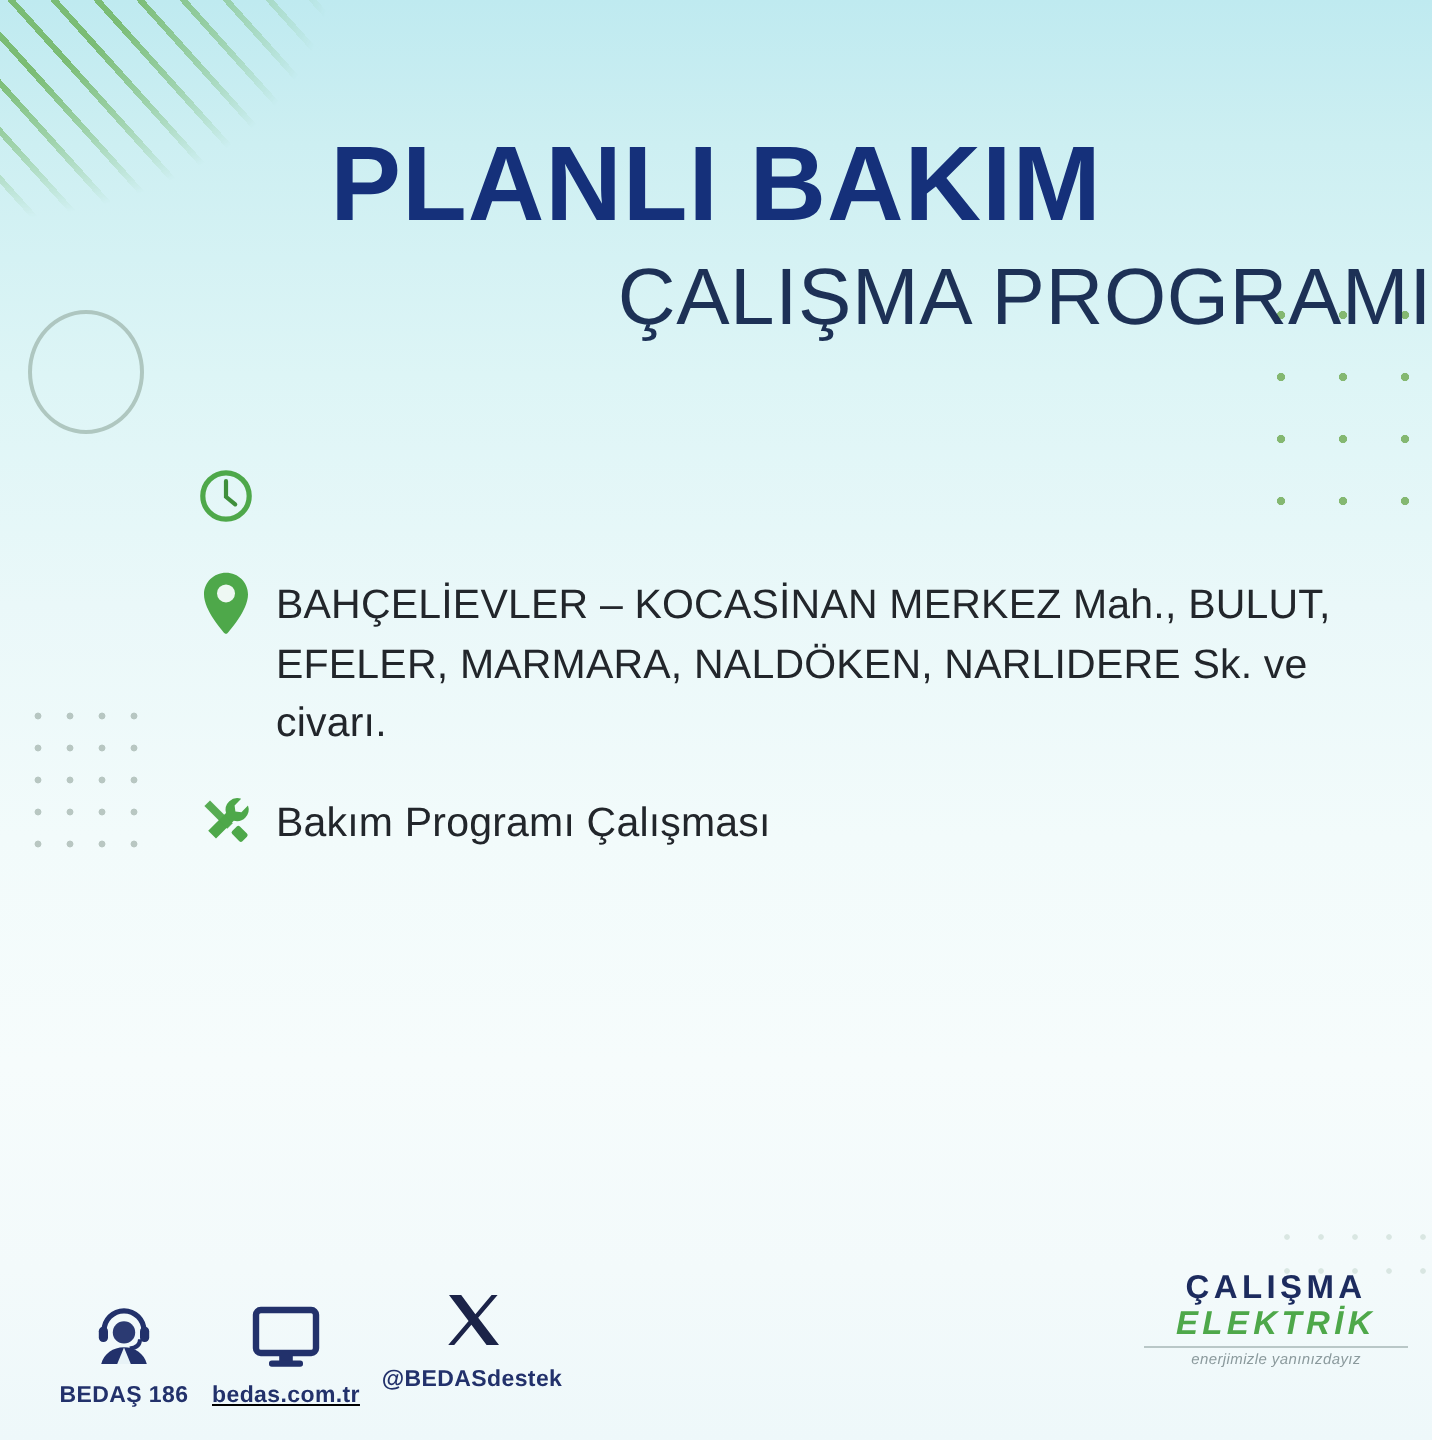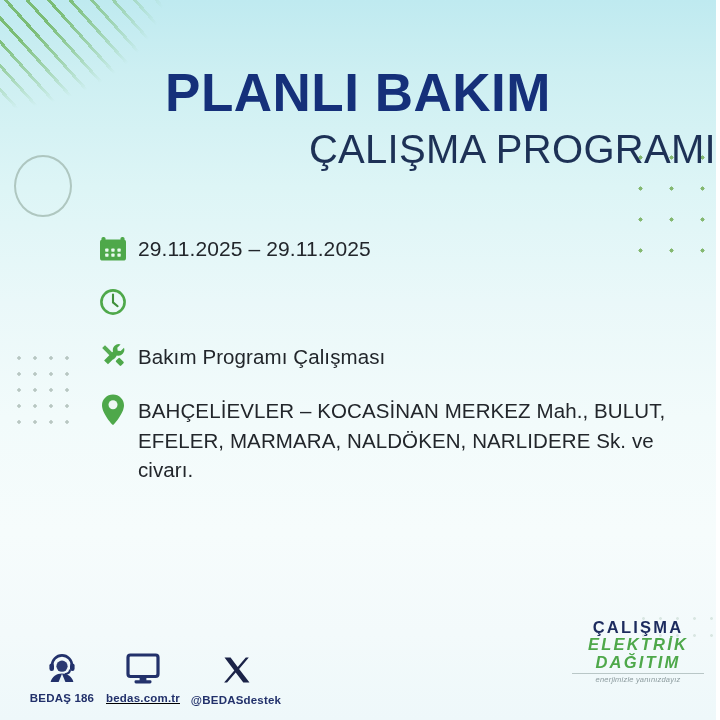--- a/index.html
+++ b/index.html
@@ -78,21 +78,21 @@
   .contact{
     position:absolute;display:flex;flex-direction:column;align-items:center;
   }
   .contact .cico{height:40px;display:flex;align-items:flex-end;justify-content:center;}
   .contact .clabel{
     margin-top:6px;font-size:11.5px;color:#22316b;letter-spacing:.2px;
     font-weight:600;white-space:nowrap;
   }
   #contact-0{left:22px;bottom:2px;width:80px;}
   #contact-1{left:104px;bottom:2px;width:78px;text-decoration:underline;}
-  #contact-2{left:184px;bottom:0;width:104px;}
+  #contact-2{left:184px;bottom:10px;width:104px;}
   .logo{position:absolute;right:16px;bottom:22px;width:132px;text-align:center;}
   .logo .l1,.logo .l2,.logo .l3{
     font-weight:bold;font-size:16.5px;letter-spacing:2.2px;line-height:1.06;
   }
   .logo .l1{color:#1c2b5e;}
   .logo .l2,.logo .l3{color:#4ea84a;font-style:italic;}
   .logo .tag{
     margin-top:2px;font-size:7.5px;font-style:italic;color:#8b9a9d;
     letter-spacing:.2px;border-top:1px solid #b9c7c7;padding-top:1px;
   }
@@ -106,70 +106,51 @@
   <div class="ring"></div>
   <div class="dots-right"></div>
   <div class="dots-left"></div>
   <div class="dots-tiny-right"></div>
 
   <div class="title">PLANLI BAKIM</div>
   <div class="subtitle">ÇALIŞMA PROGRAMI</div>
 
   <div class="rows">
 
-    <div class="row date">
-      <div class="ico">
-        <svg width="34" height="34" viewBox="0 0 34 34">
-          <rect x="5.5" y="6" width="4" height="6" rx="1.6" fill="#4ea84a"></rect>
-          <rect x="24.5" y="6" width="4" height="6" rx="1.6" fill="#4ea84a"></rect>
-          <rect x="4" y="8.5" width="26" height="21" rx="2.6" fill="#4ea84a"></rect>
-          <rect x="6.3" y="14.6" width="21.4" height="12.6" fill="#4ea84a"></rect>
-          <g fill="#eafaf0">
-            <rect x="9.2" y="17.6" width="3.3" height="3.1" rx="0.6"></rect>
-            <rect x="15.3" y="17.6" width="3.3" height="3.1" rx="0.6"></rect>
-            <rect x="21.4" y="17.6" width="3.3" height="3.1" rx="0.6"></rect>
-            <rect x="9.2" y="22.6" width="3.3" height="3.1" rx="0.6"></rect>
-            <rect x="15.3" y="22.6" width="3.3" height="3.1" rx="0.6"></rect>
-            <rect x="21.4" y="22.6" width="3.3" height="3.1" rx="0.6"></rect>
-          </g>
-        </svg>
-      </div>
-      <div class="txt">29.11.2025 – 29.11.2025</div>
-    </div>
 
     <div class="row time">
       <div class="ico">
         <svg width="34" height="34" viewBox="0 0 34 34">
           <circle cx="17" cy="17" r="11.6" fill="none" stroke="#4ea84a" stroke-width="2.6"></circle>
           <path d="M17 9.6 L17 17.4 L21.6 21.2" fill="none" stroke="#3f8f3c" stroke-width="2.1" stroke-linecap="round"></path>
         </svg>
       </div>
+    </div>
+
+    <div class="row loc">
+      <div class="ico">
+        <svg width="34" height="38" viewBox="0 0 34 38">
+          <path d="M17 3.4c-6.1 0-11 4.8-11 10.8 0 7.9 9.4 18.4 10.3 19.4.4.4 1 .4 1.4 0C18.6 32.6 28 22.1 28 14.2c0-6-4.9-10.8-11-10.8z" fill="#4ea84a"></path>
+          <circle cx="17" cy="13.7" r="4.5" fill="#eef8f3"></circle>
+        </svg>
+      </div>
+      <div class="txt">BAHÇELİEVLER – KOCASİNAN MERKEZ Mah., BULUT, EFELER, MARMARA, NALDÖKEN, NARLIDERE Sk. ve civarı.</div>
     </div>
 
     <div class="row work">
       <div class="ico">
         <svg width="36" height="34" viewBox="0 0 36 34">
           <g fill="#4ea84a">
             <path d="M24.6 5.4a5.9 5.9 0 0 0-7.6 7.1l-8.9 8.9 3.9 3.9 8.9-8.9a5.9 5.9 0 0 0 7.1-7.6l-3.3 3.3-3-0.4-0.4-3z"></path>
             <path d="M9.0 6.2 L6.2 9.0 L17.6 20.4 L20.4 17.6 z" opacity="0.95"></path>
             <rect x="20.2" y="20.2" width="7.2" height="5.4" rx="1.1" transform="rotate(45 23.8 22.9)"></rect>
           </g>
         </svg>
       </div>
       <div class="txt">Bakım Programı Çalışması</div>
-    </div>
-
-    <div class="row loc">
-      <div class="ico">
-        <svg width="34" height="38" viewBox="0 0 34 38">
-          <path d="M17 3.4c-6.1 0-11 4.8-11 10.8 0 7.9 9.4 18.4 10.3 19.4.4.4 1 .4 1.4 0C18.6 32.6 28 22.1 28 14.2c0-6-4.9-10.8-11-10.8z" fill="#4ea84a"></path>
-          <circle cx="17" cy="13.7" r="4.5" fill="#eef8f3"></circle>
-        </svg>
-      </div>
-      <div class="txt">BAHÇELİEVLER – KOCASİNAN MERKEZ Mah., BULUT, EFELER, MARMARA, NALDÖKEN, NARLIDERE Sk. ve civarı.</div>
     </div>
 
   </div>
 
   <div class="footer">
 
     <div class="contact" id="contact-0">
       <div class="cico">
         <svg width="38" height="38" viewBox="0 0 38 38">
           <path d="M9 17.5c0-5.6 4.5-10.1 10-10.1s10 4.5 10 10.1" fill="none" stroke="#22316b" stroke-width="2.6"></path>
@@ -200,19 +181,18 @@
         <svg width="36" height="36" viewBox="0 0 36 36">
           <path d="M6.5 5.5h6.1l7.1 9.6 8.1-9.6h3l-9.7 11.4 10.4 13.6h-6.2l-7.6-10.1-8.6 10.1h-3l10.2-12z" fill="#1b2348"></path>
         </svg>
       </div>
       <div class="clabel">@BEDASdestek</div>
     </div>
 
     <div class="logo">
       <div class="l1">ÇALIŞMA</div>
       <div class="l2">ELEKTRİK</div>
-      <div class="l3">DAĞITIM</div>
       <div class="tag">enerjimizle yanınızdayız</div>
     </div>
 
   </div>
 
 </div>
 
 </body></html>

